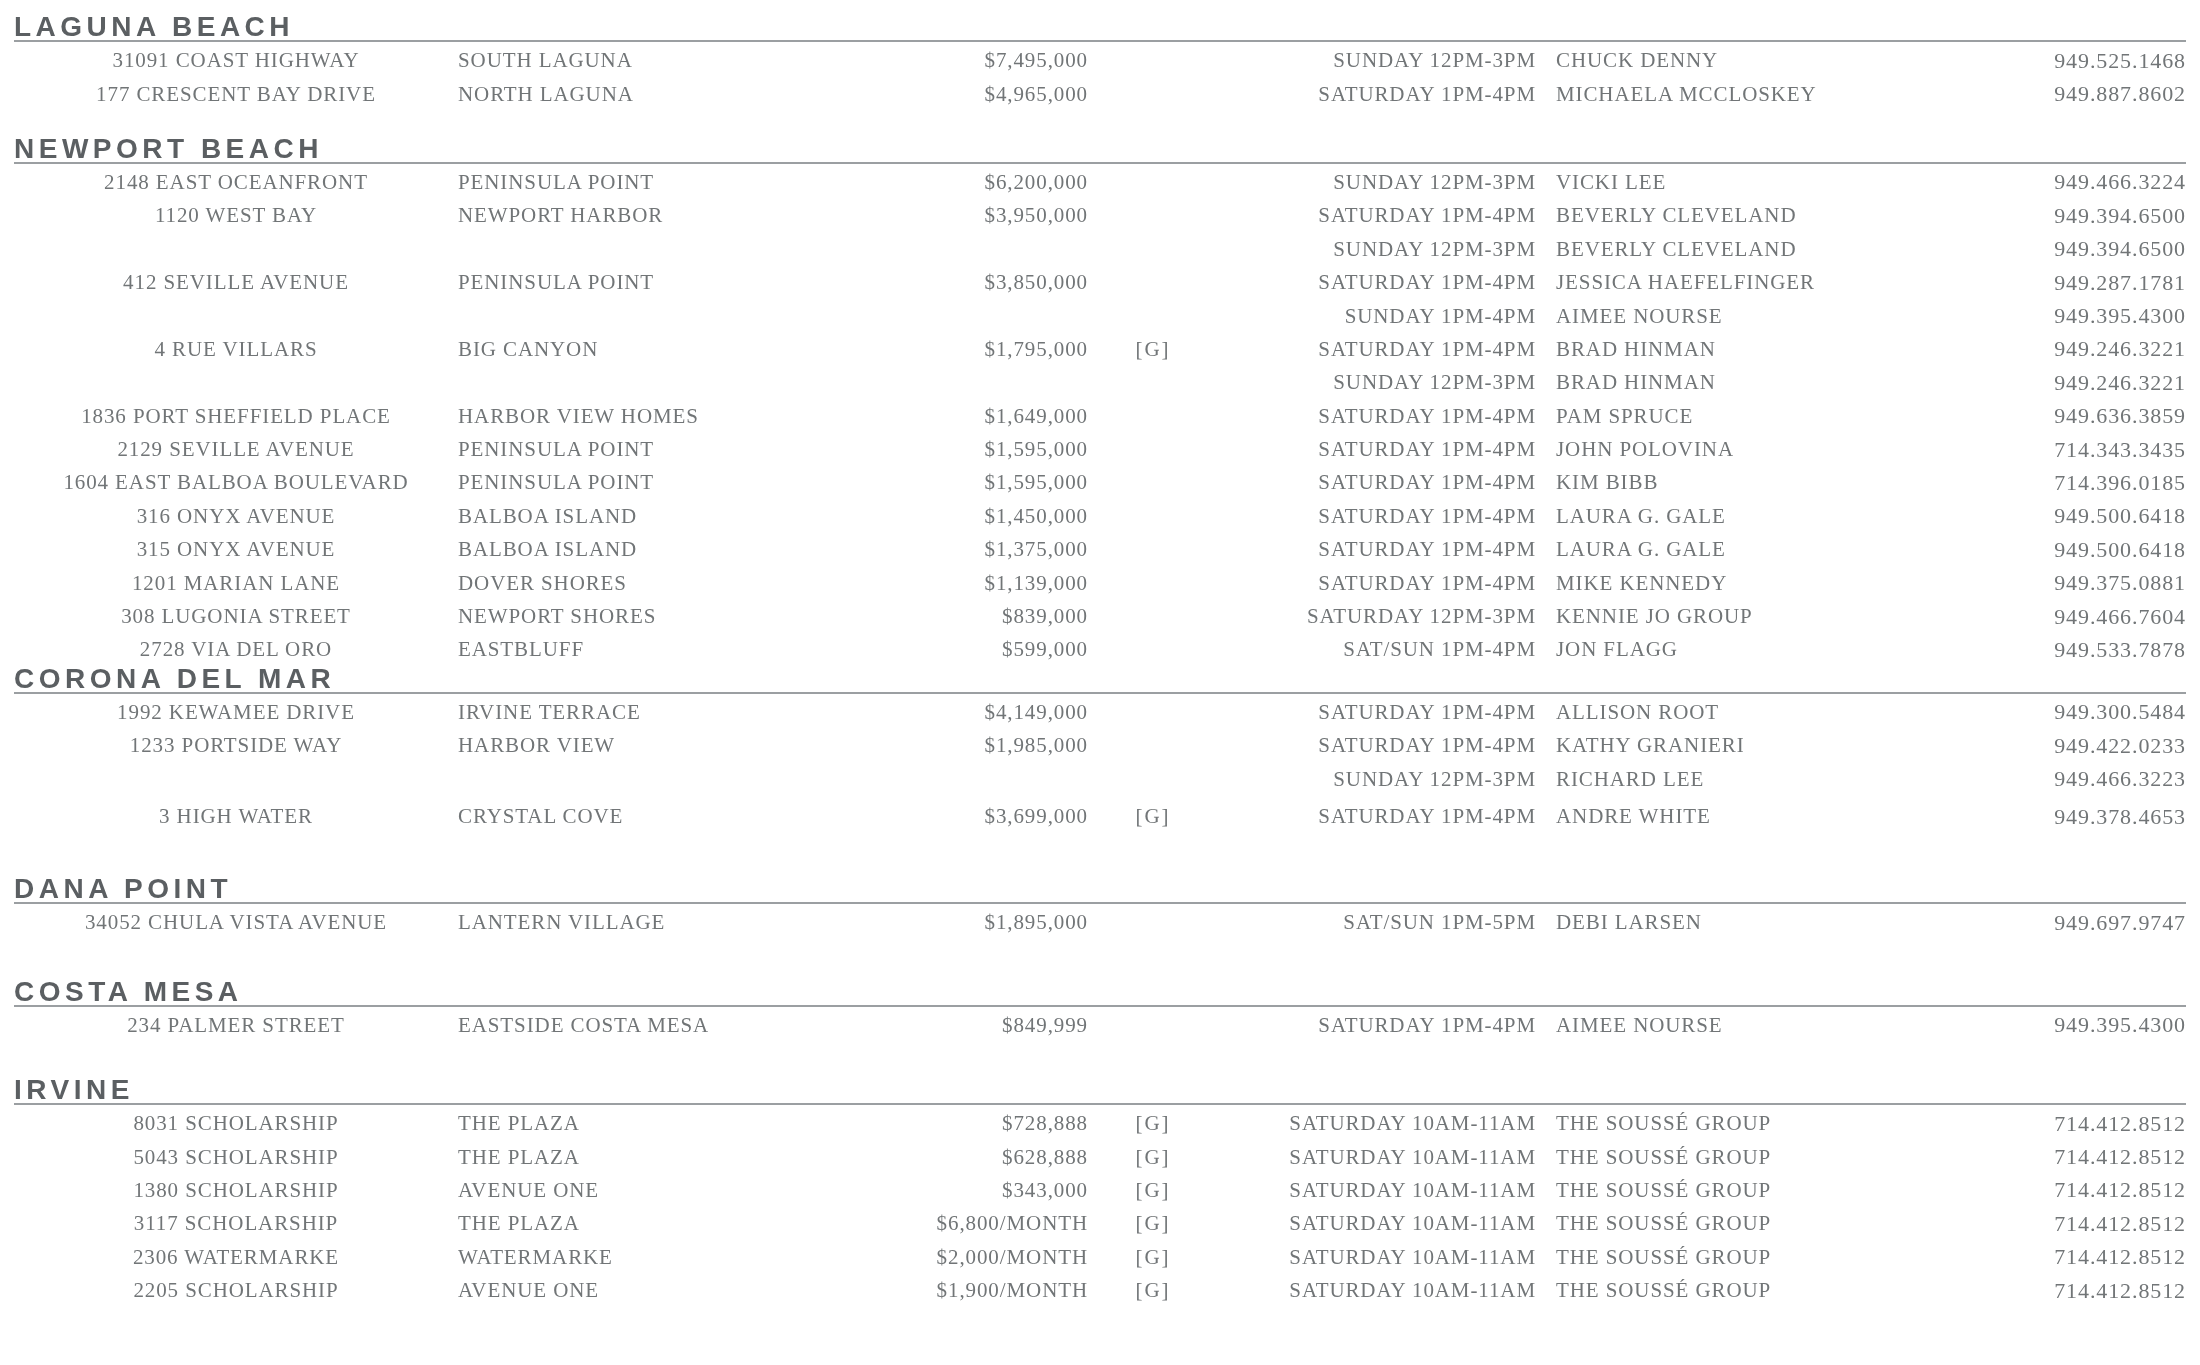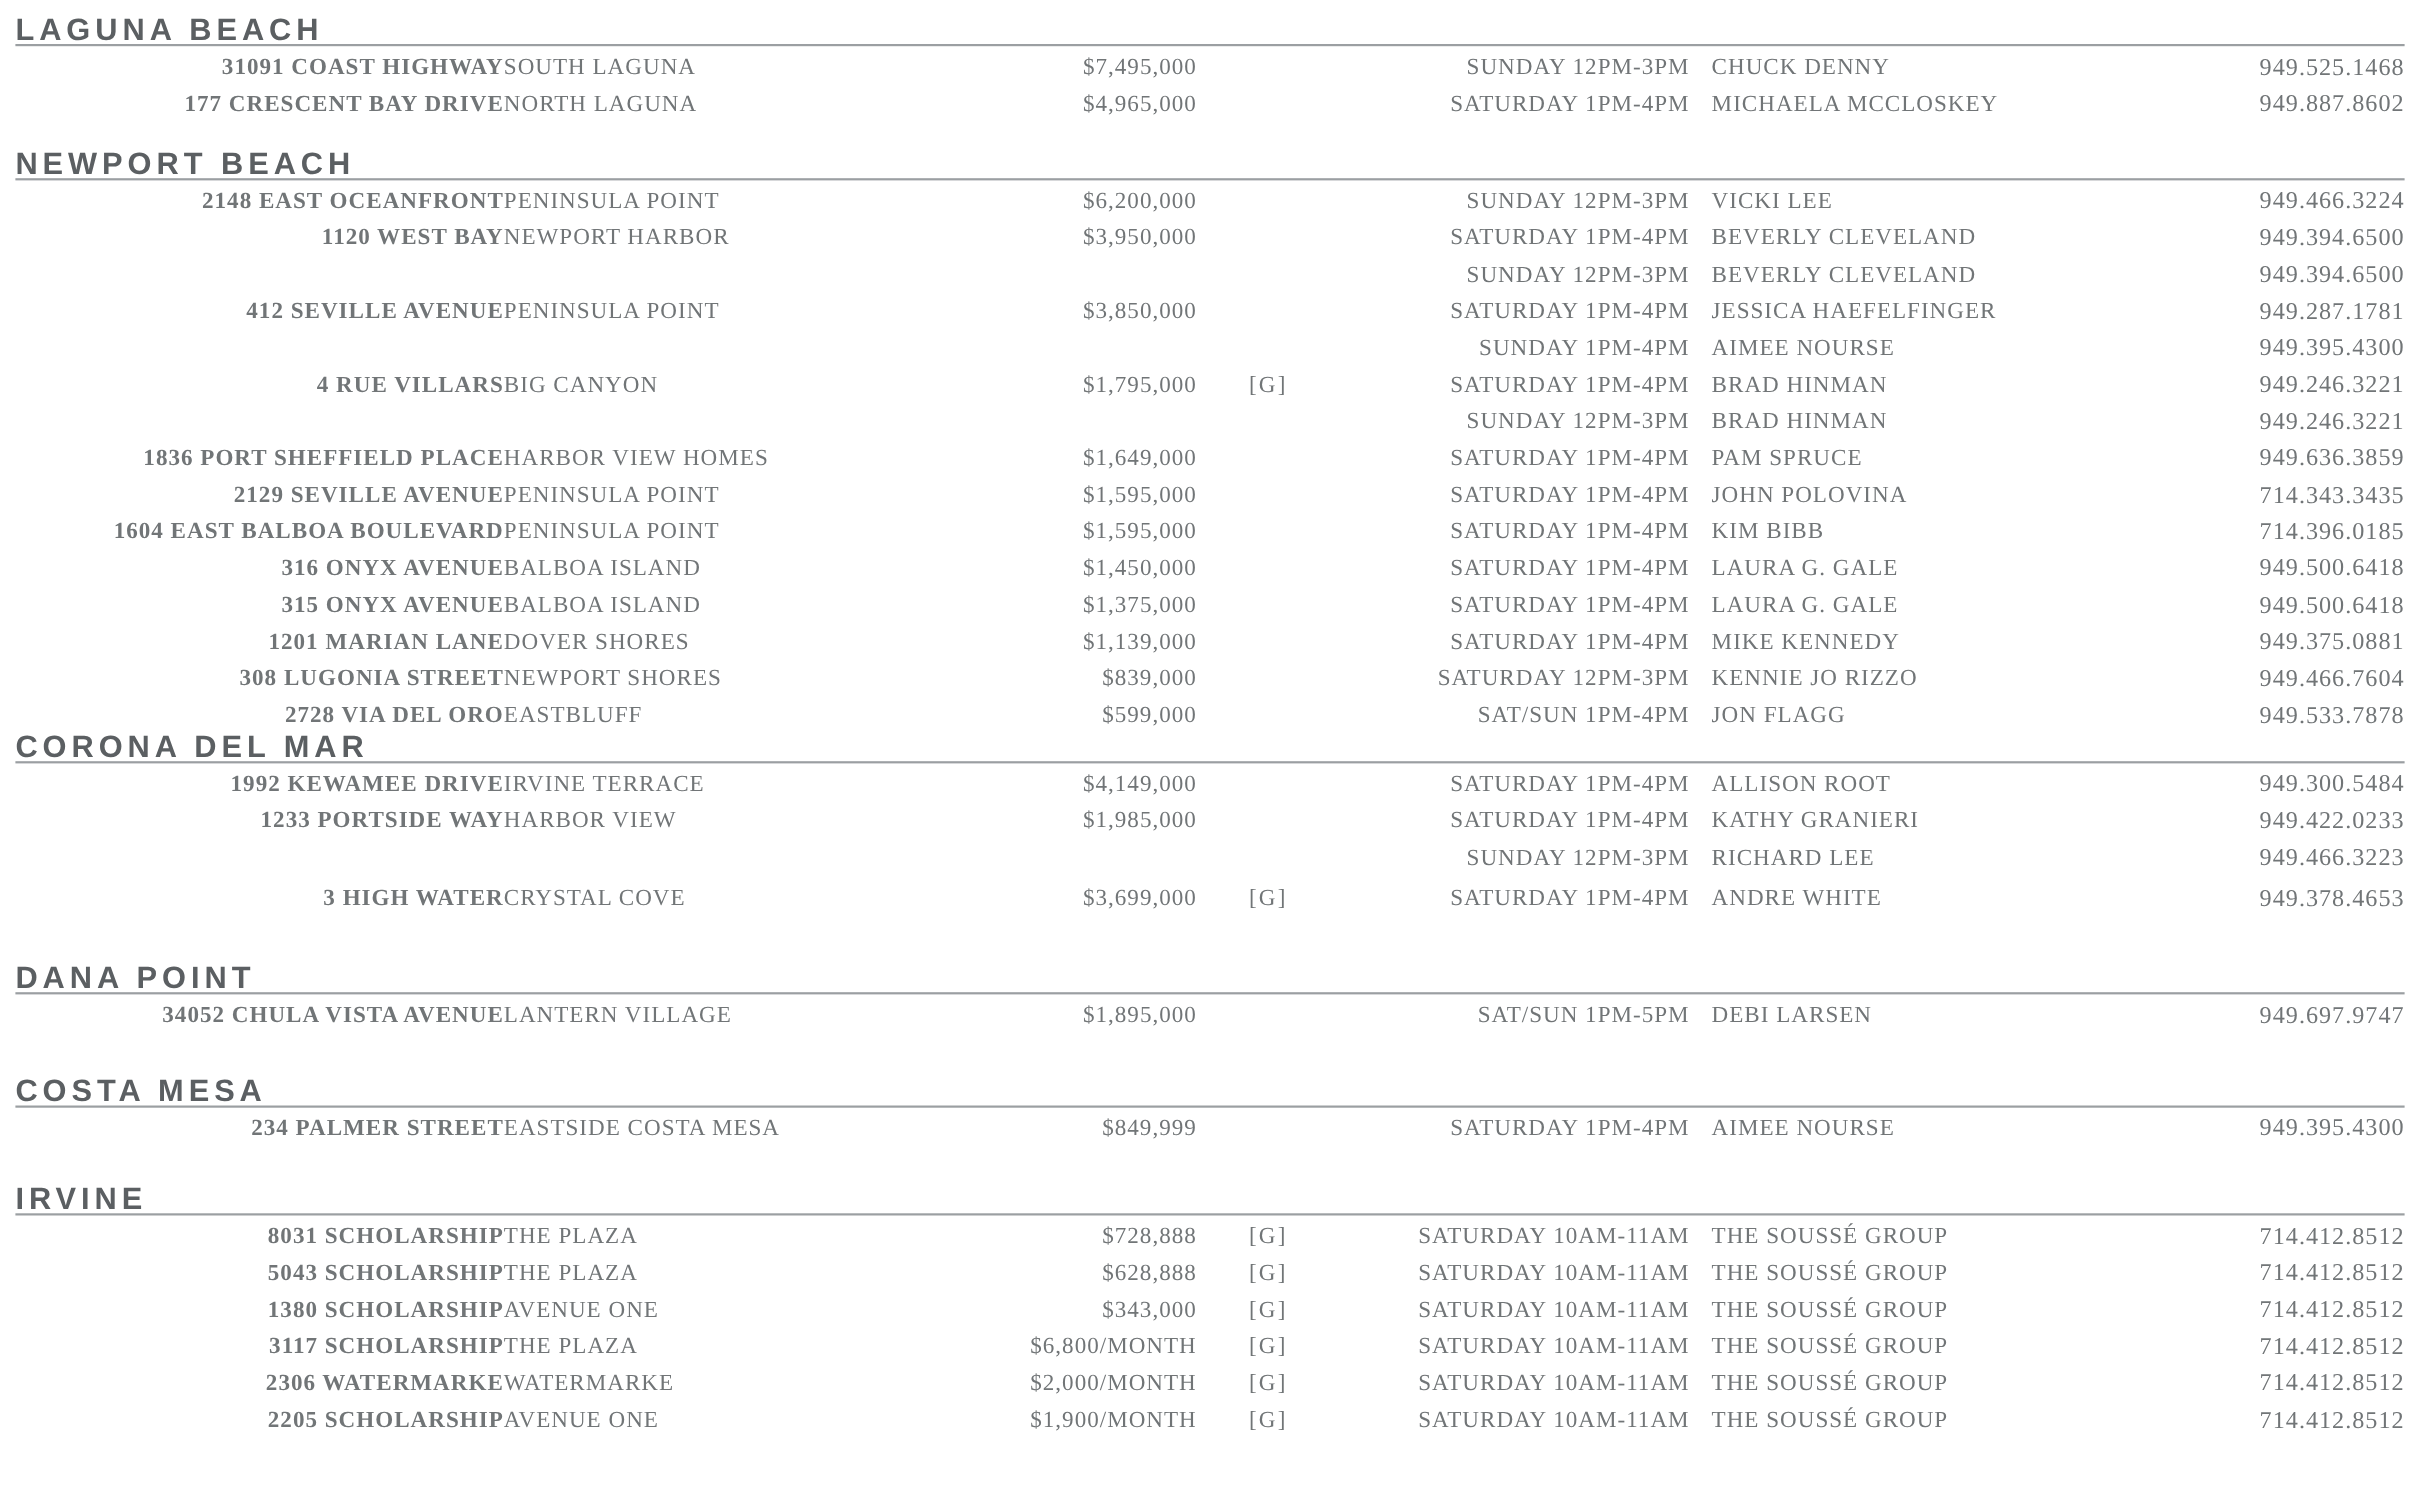--- a/index.html
+++ b/index.html
@@ -39,21 +39,21 @@
     display: grid;
     grid-template-columns: 444px 286px 344px 130px 318px 406px 244px;
     align-items: center;
   }
   .cell {
     font-size: 21px;
     letter-spacing: 0.9px;
     white-space: nowrap;
     overflow: visible;
   }
-  .c-address   { text-align: right; font-weight: bold; }
+  .c-address   { text-align: center; }
   .c-hood      { text-align: left; }
   .c-price     { text-align: right; }
   .c-flag      { text-align: center; letter-spacing: 2px; }
   .c-time      { text-align: right; padding-left: 16px; }
   .c-agent     { text-align: left; padding-left: 20px; }
   .c-phone     { text-align: right; font-size: 22px; }
 </style>
 </head>
 <body>
 
@@ -200,21 +200,21 @@
           <span class="cell c-time">SATURDAY 1PM-4PM</span>
           <span class="cell c-agent">MIKE KENNEDY</span>
           <span class="cell c-phone">949.375.0881</span>
         </div>
         <div class="row">
           <span class="cell c-address">308 LUGONIA STREET</span>
           <span class="cell c-hood">NEWPORT SHORES</span>
           <span class="cell c-price">$839,000</span>
           <span class="cell c-flag"></span>
           <span class="cell c-time">SATURDAY 12PM-3PM</span>
-          <span class="cell c-agent">KENNIE JO RIZZO</span>
+          <span class="cell c-agent">KENNIE JO GROUP</span>
           <span class="cell c-phone">949.466.7604</span>
         </div>
         <div class="row">
           <span class="cell c-address">2728 VIA DEL ORO</span>
           <span class="cell c-hood">EASTBLUFF</span>
           <span class="cell c-price">$599,000</span>
           <span class="cell c-flag"></span>
           <span class="cell c-time">SAT/SUN 1PM-4PM</span>
           <span class="cell c-agent">JON FLAGG</span>
           <span class="cell c-phone">949.533.7878</span>

